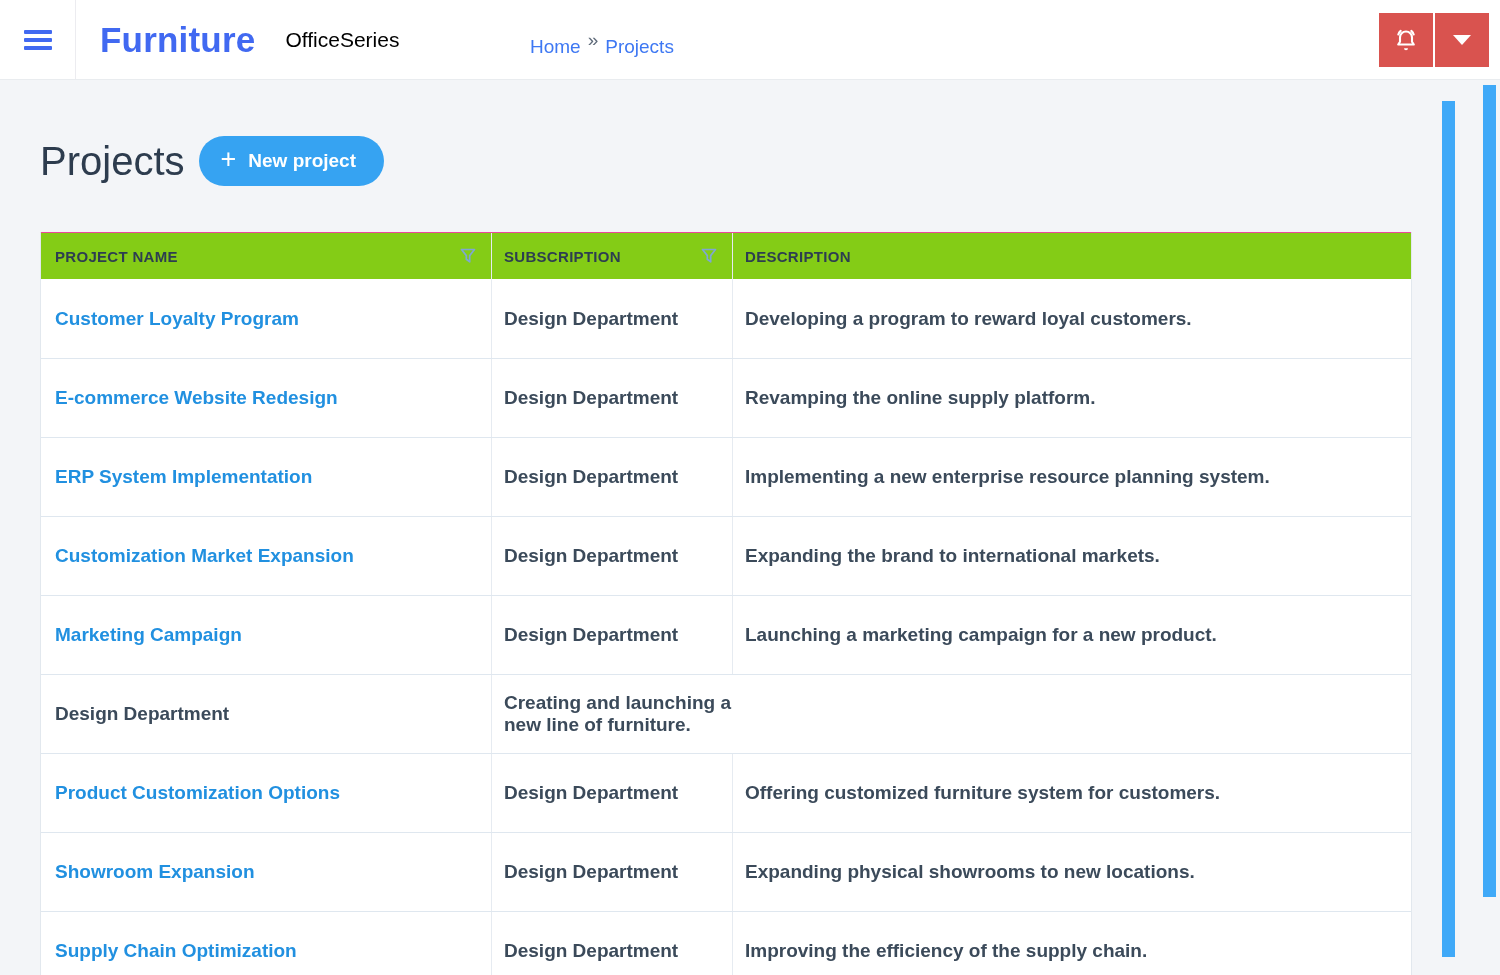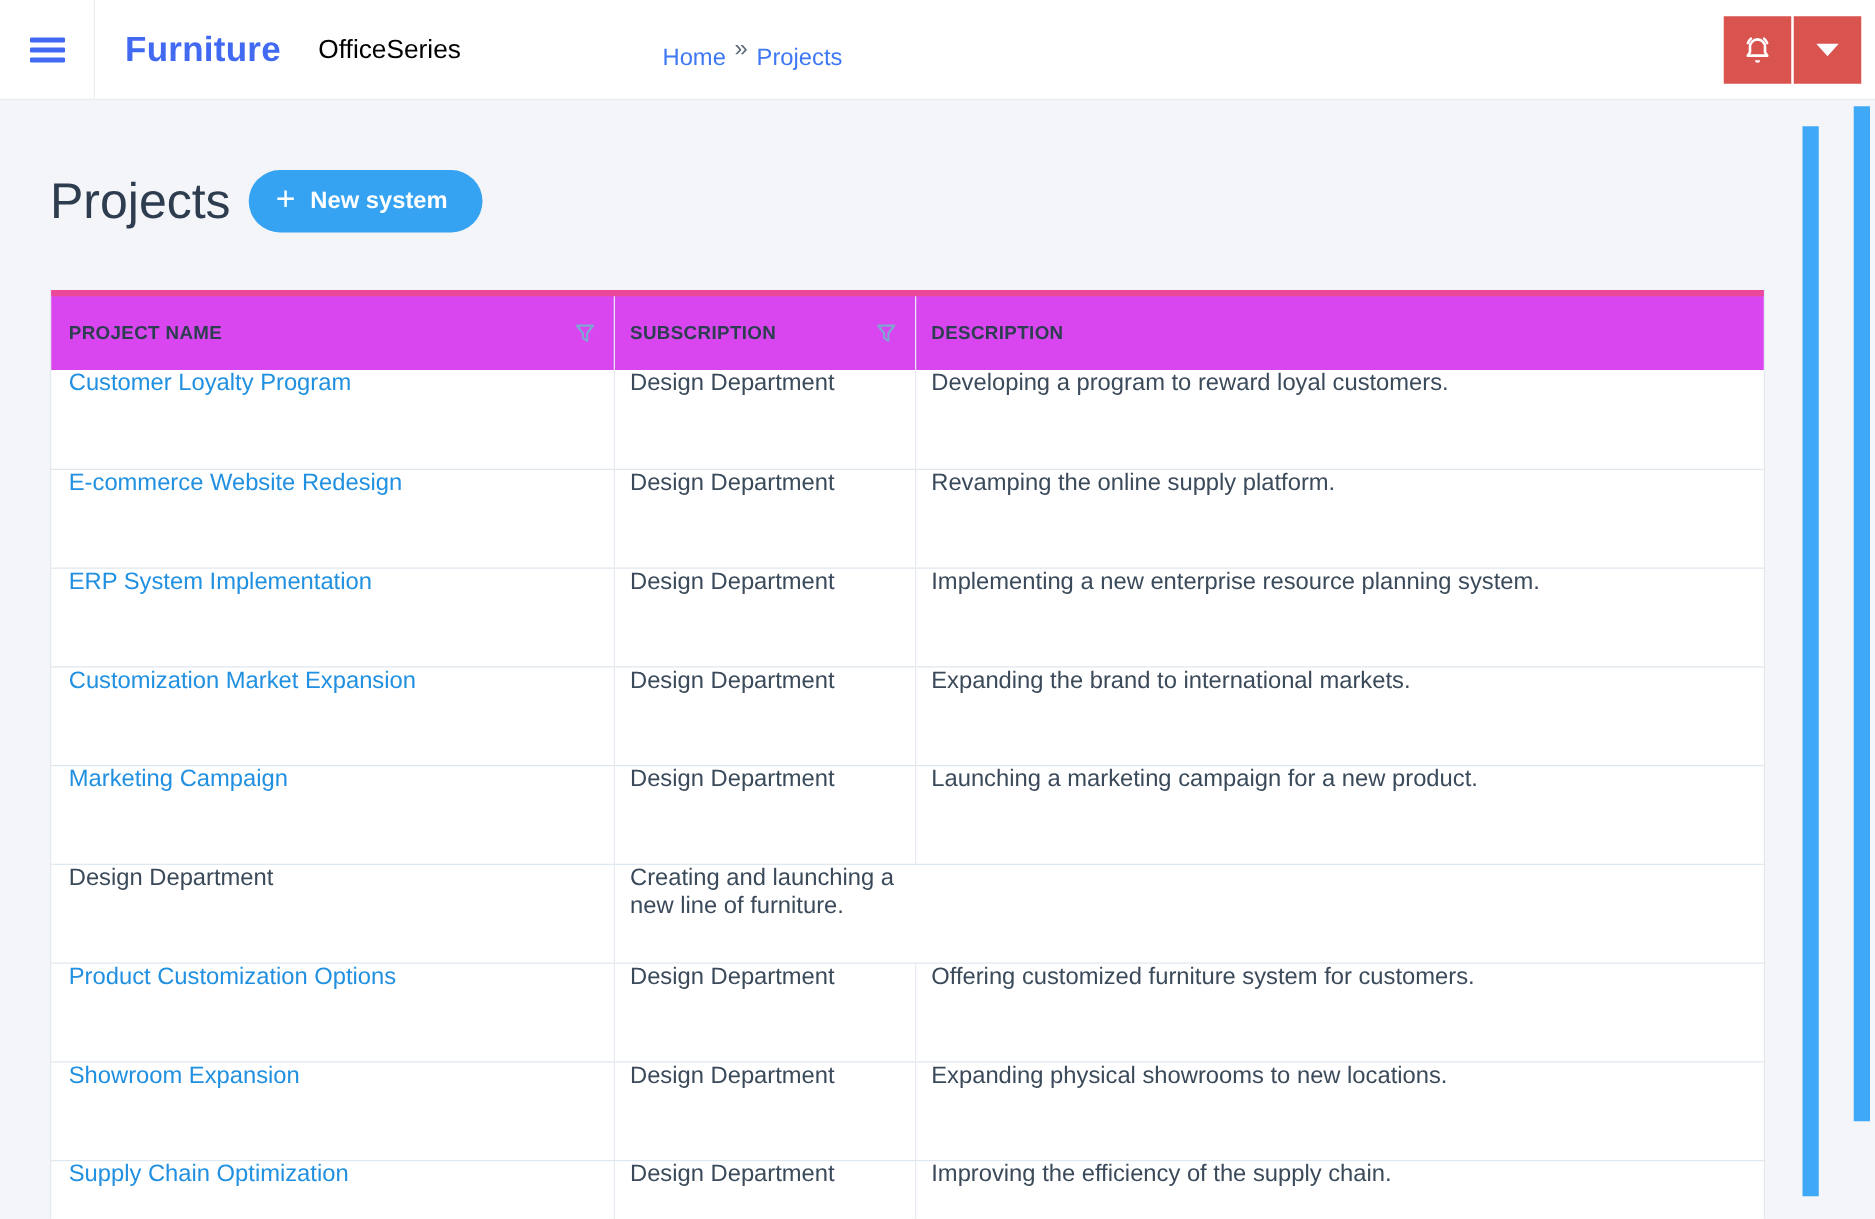--- a/index.html
+++ b/index.html
@@ -27,21 +27,21 @@
   }
   .menu-icon { display: inline-block; }
   .menu-icon span {
     display: block;
     width: 28px; height: 4px;
     background: var(--brand_blue, #4169f1);
     border-radius: 1px;
     margin: 4px 0;
   }
   .brand {
-    font-size: 28px; font-weight: bold;
+    font-size: 35px; font-weight: bold;
     color: var(--brand_blue, #4169f1);
     margin-left: 24px;
     letter-spacing: 0.2px;
   }
   .subtitle {
     font-size: 21px;
     color: #000000;
     margin-left: 30px;
   }
   .breadcrumb {
@@ -116,23 +116,23 @@
     width: 1372px;
     background: #ffffff;
     border: 1px solid #e2e8ee;
     border-top: none;
   }
   .t-row {
     display: grid;
     grid-template-columns: 450px 241px 1fr;
   }
   .t-head {
-    background: #d946ef;
-    height: 64px;
-    border-top: 5px solid #ec4899;
+    background: #84cc16;
+    height: 47px;
+    border-top: 1px solid #ec4899;
   }
   .t-head .t-cell {
     display: flex; align-items: center;
     font-size: 15px;
     font-weight: bold;
     color: var(--header_text, #2d3e50);
     letter-spacing: 0.3px;
     position: relative;
   }
   .t-cell { padding-left: 14px; }
@@ -143,23 +143,24 @@
     transform: translateY(-50%);
     cursor: pointer;
     display: inline-flex;
   }
   .t-body .t-row {
     height: 79px;
     border-top: 1px solid #dfe7ef;
   }
   .t-body .t-row:first-child { border-top: none; }
   .t-body .t-cell {
-    display: flex; align-items: flex-start;
+    display: flex; align-items: center;
     font-size: 19px;
     color: #3b4a5a;
+    font-weight: bold;
   }
   .t-body .t-cell a {
     color: var(--link_blue, #2190e0);
     text-decoration: none;
     cursor: pointer;
   }
 
   
   .scrollbar {
     position: fixed;
@@ -206,21 +207,21 @@
     </button>
   </div>
 </header>
 
 <main class="main">
 
   <div class="title-row">
     <h1 class="page-title">Projects</h1>
     <button class="new-project-btn">
       <span class="plus-icon">+</span>
-      <span>New system</span>
+      <span>New project</span>
     </button>
   </div>
 
   <div class="grid-table">
     <div class="t-row t-head">
       <div class="t-cell">
         <span>PROJECT NAME</span>
         <span class="filter-icon">
           <svg width="18" height="18" viewBox="0 0 18 18" fill="none" stroke="#7fa6d2" stroke-width="1.7" stroke-linejoin="round">
             <path d="M2.5 2.5h13L10.7 8.6v6.2l-3.4-2.5V8.6z"></path>

